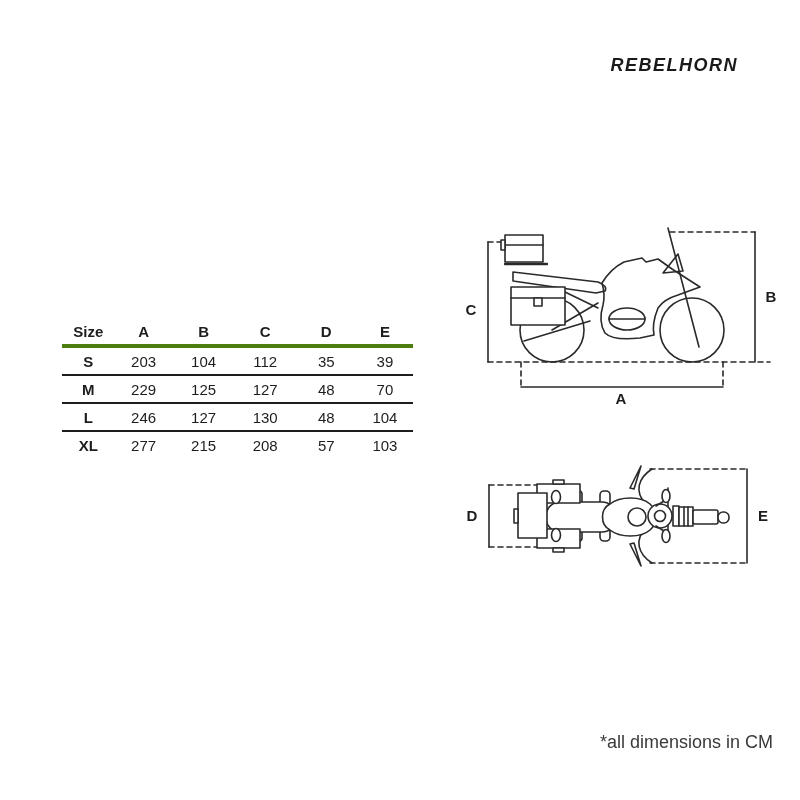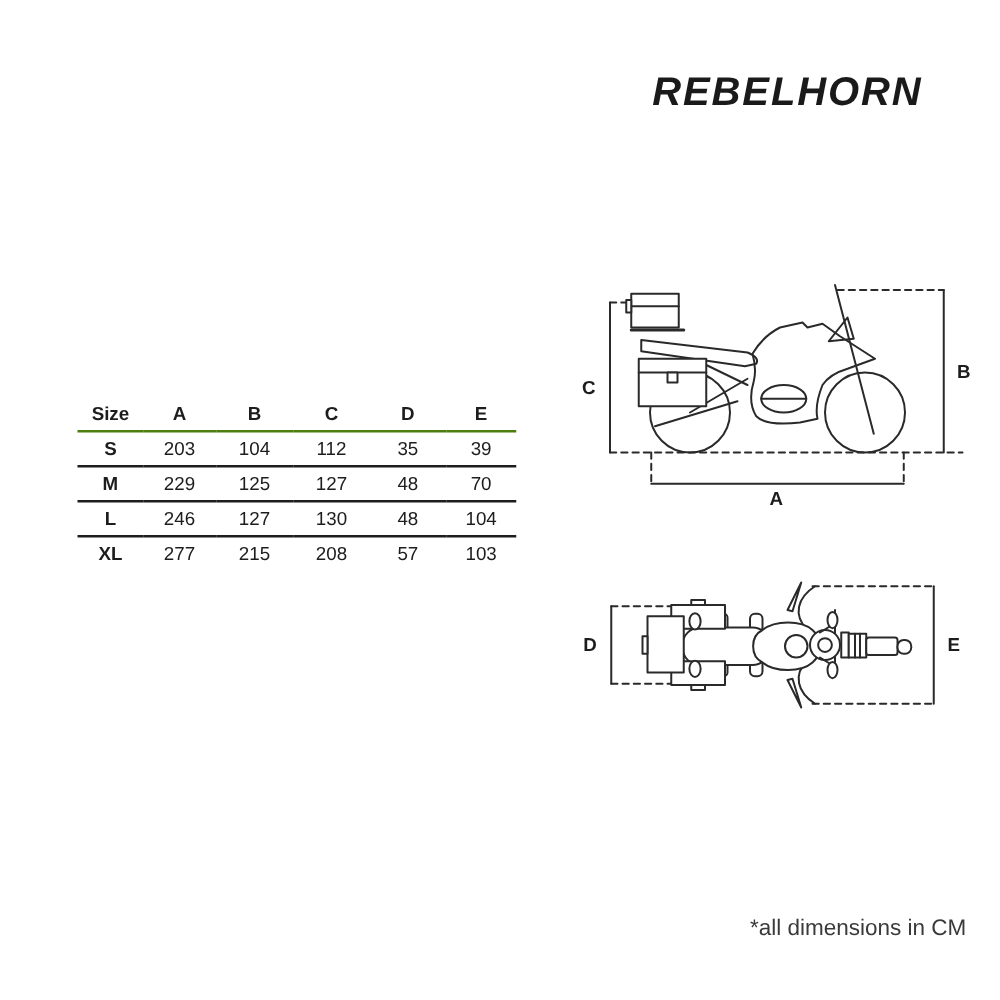--- a/index.html
+++ b/index.html
@@ -4,30 +4,30 @@
 <style>
   html,body { margin:0; padding:0; }
   body {
     width:800px; height:800px; position:relative;
     background:#ffffff; color:#1d1d1d;
     font-family:"Liberation Sans", sans-serif;
     overflow:hidden;
   }
   .logo {
     position:absolute; top:55px; right:62px;
-    font-size:32px; font-weight:700; font-style:italic;
+    font-size:18px; font-weight:700; font-style:italic;
     letter-spacing:1.5px; color:#1a1a1a; white-space:nowrap;
   }
   .size-table-wrap { position:absolute; left:62px; top:318px; width:351px; }
   table.size-table { width:100%; border-collapse:collapse; }
   .size-table th, .size-table td {
     text-align:center; vertical-align:middle;
     font-size:15px; height:26px; padding:0;
   }
-  .size-table thead th { font-weight:700; border-bottom:2px solid #4d7c0f; }
+  .size-table thead th { font-weight:700; border-bottom:4px solid #4d7c0f; }
   .size-table tbody tr:not(:last-child) td { border-bottom:2px solid #1d1d1d; }
   .size-table td.size-cell { font-weight:700; }
   svg.diagram { position:absolute; }
   #side-view { left:450px; top:140px; }
   #top-view  { left:450px; top:440px; }
   .dim-label {
     font-family:"Liberation Sans", sans-serif;
     font-size:15px; font-weight:700; fill:#1d1d1d;
   }
   .footnote {

